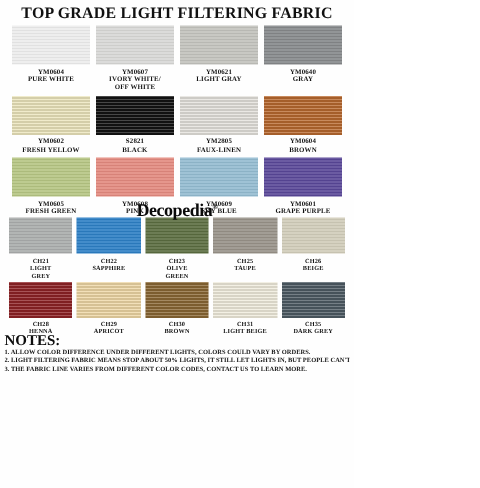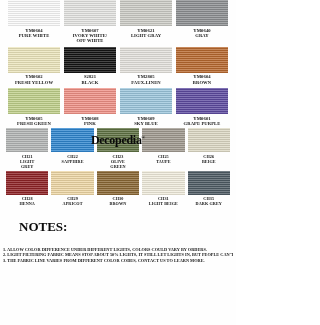--- a/index.html
+++ b/index.html
@@ -91,41 +91,42 @@
     font-size:5px;
     vertical-align:super;
     font-weight:bold;
   }
   .notes{
     padding:1px 3px 0 3px;
   }
   .notes-h{
     font-family:"Liberation Serif",serif;
     font-weight:bold;
-    font-size:13px;
+    font-size:10px;
     color:#0d0d0d;
     line-height:8px;
-    margin:16px;
+    margin:0;
   }
   .note{
     font-family:"Liberation Serif",serif;
     font-weight:bold;
     font-size:4.3px;
     line-height:5.1px;
     color:#141414;
     letter-spacing:0.02px;
     white-space:nowrap;
     overflow:hidden;
   }
 </style>
 </head>
 <body>
 
 <div class="sheet">
 
+  <div class="title">TOP GRADE LIGHT FILTERING FABRIC</div>
 
   <div class="grid4">
     <div class="cell">
       <div class="sw" style="background:linear-gradient(to bottom, rgba(255,255,255,0.22) 0 1px, rgba(0,0,0,0.10) 1px 2px), #fafafa;background-size:100% 2px, auto;"></div>
       <div class="lbl">YM0604
 PURE WHITE</div>
     </div>
     <div class="cell">
       <div class="sw" style="background:linear-gradient(to bottom, rgba(255,255,255,0.22) 0 1px, rgba(0,0,0,0.10) 1px 2px), #e4e4e2;background-size:100% 2px, auto;"></div>
       <div class="lbl">YM0607

